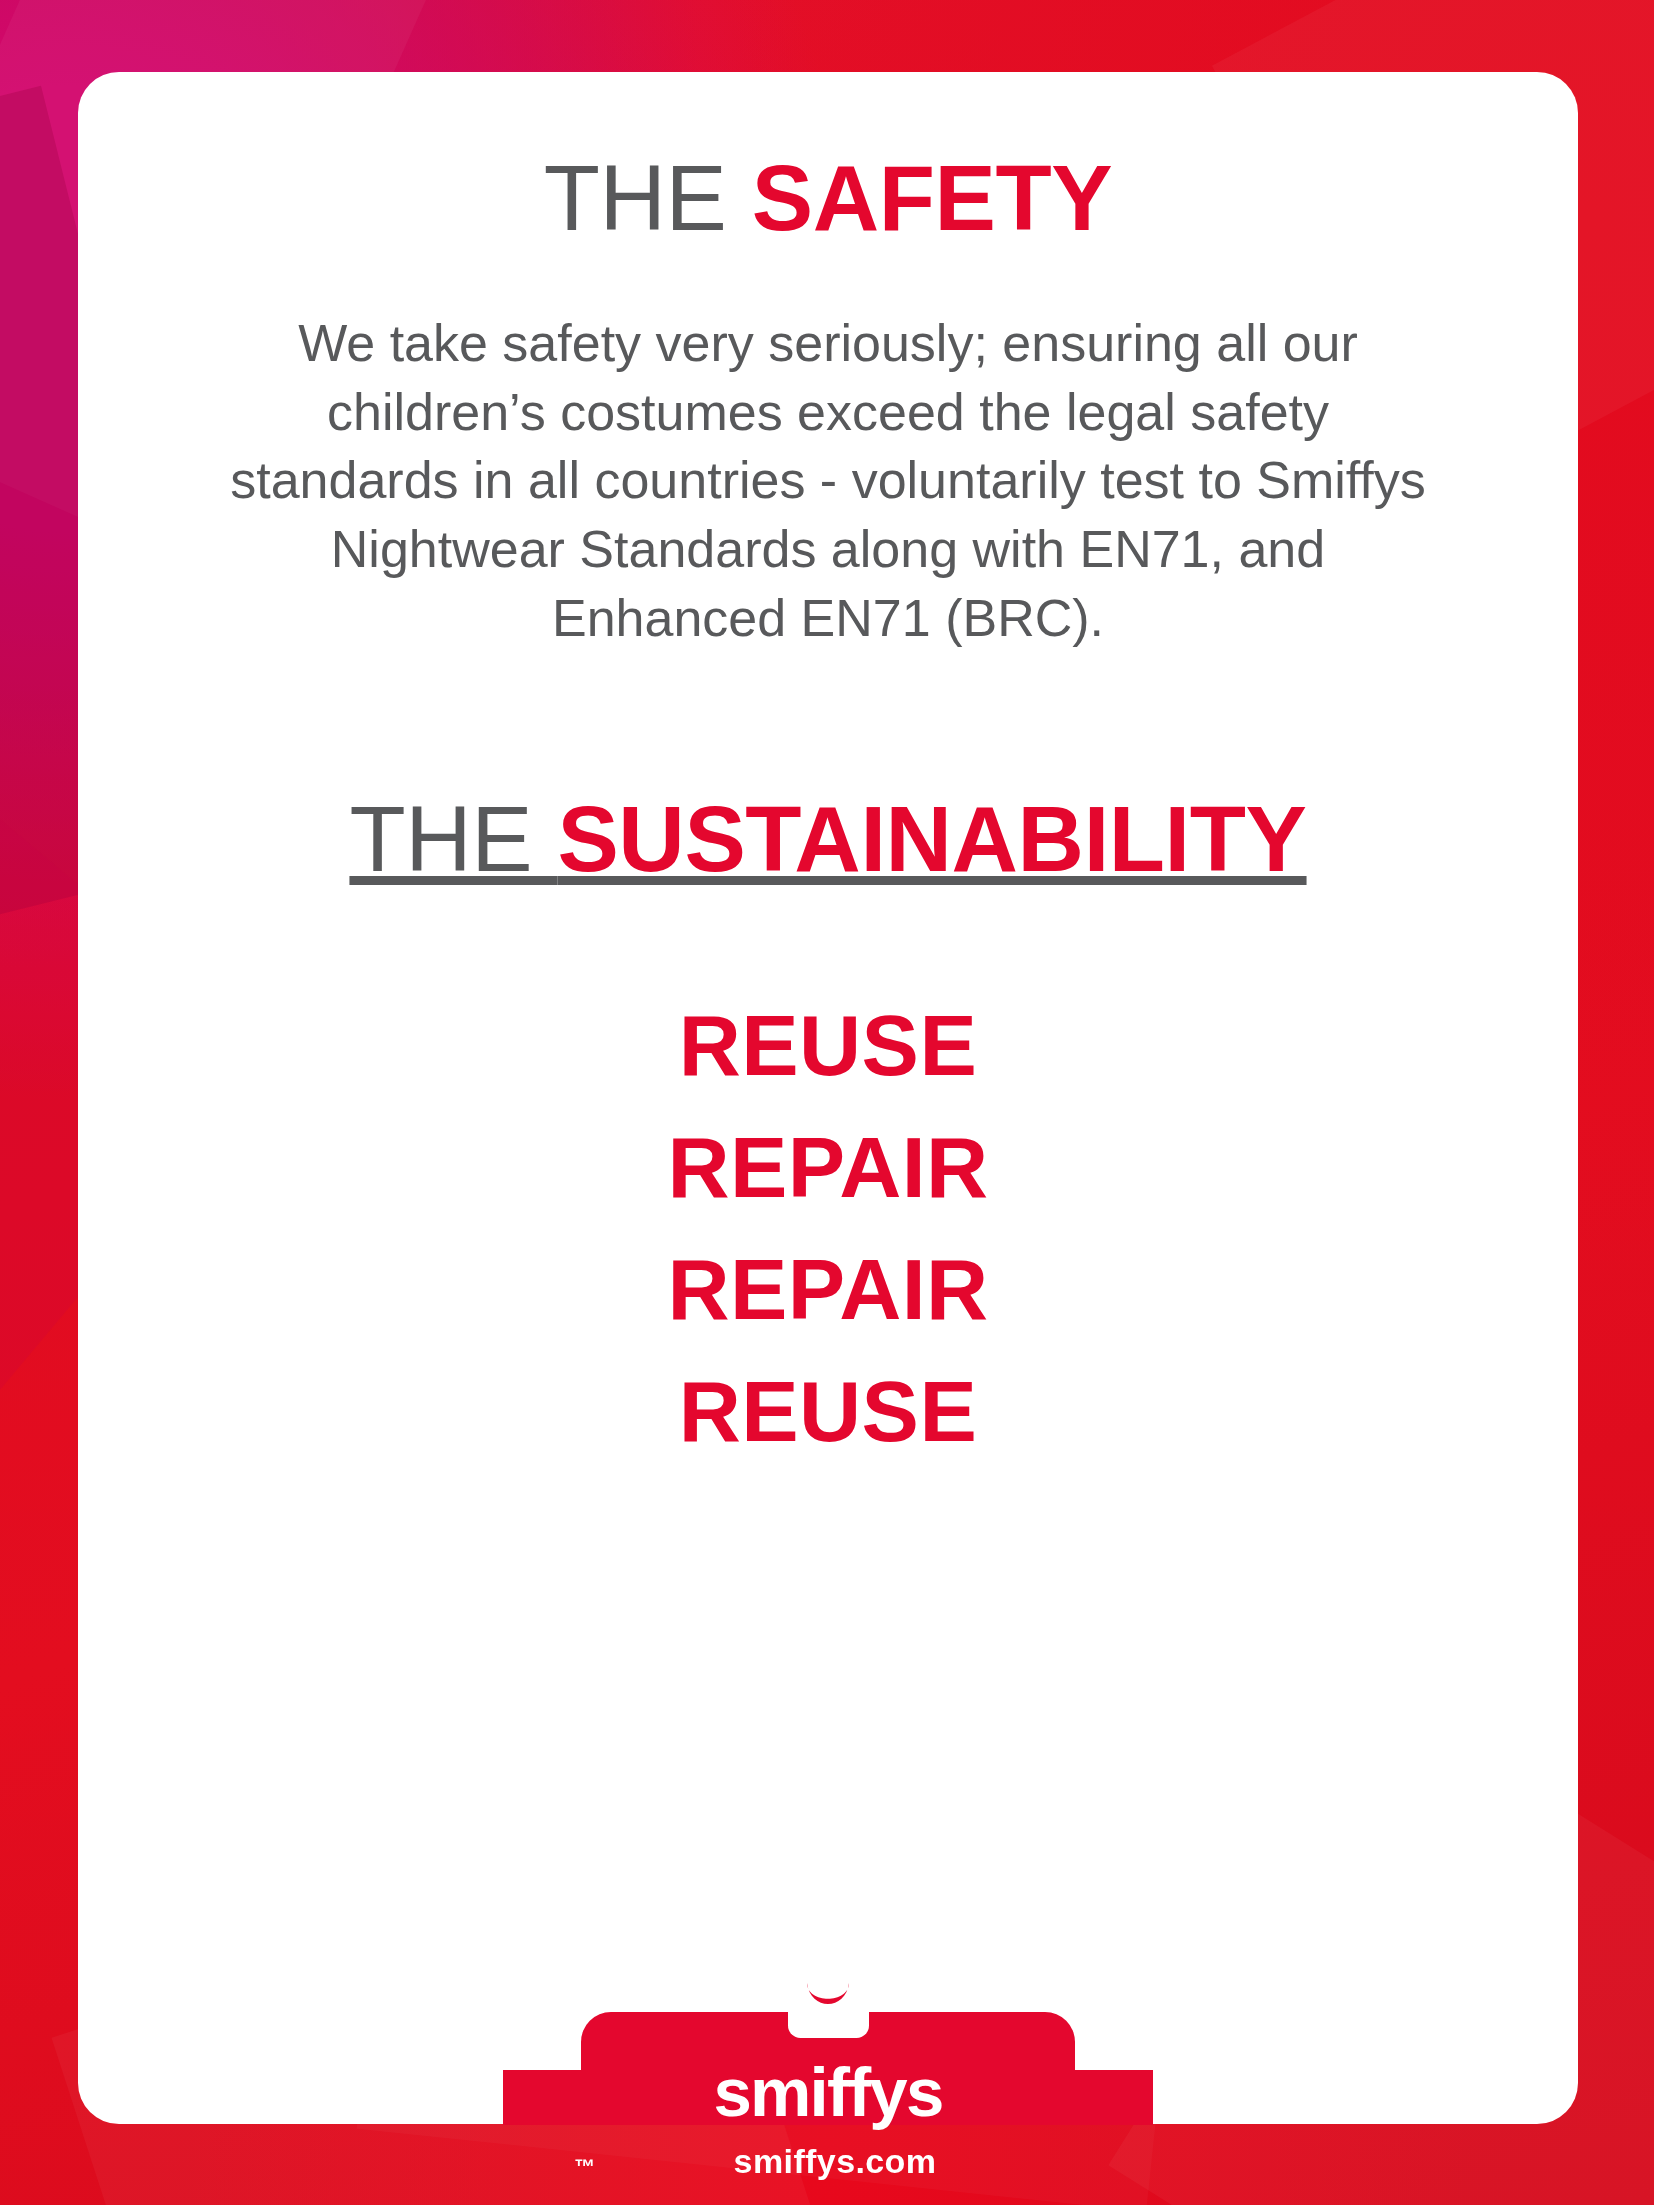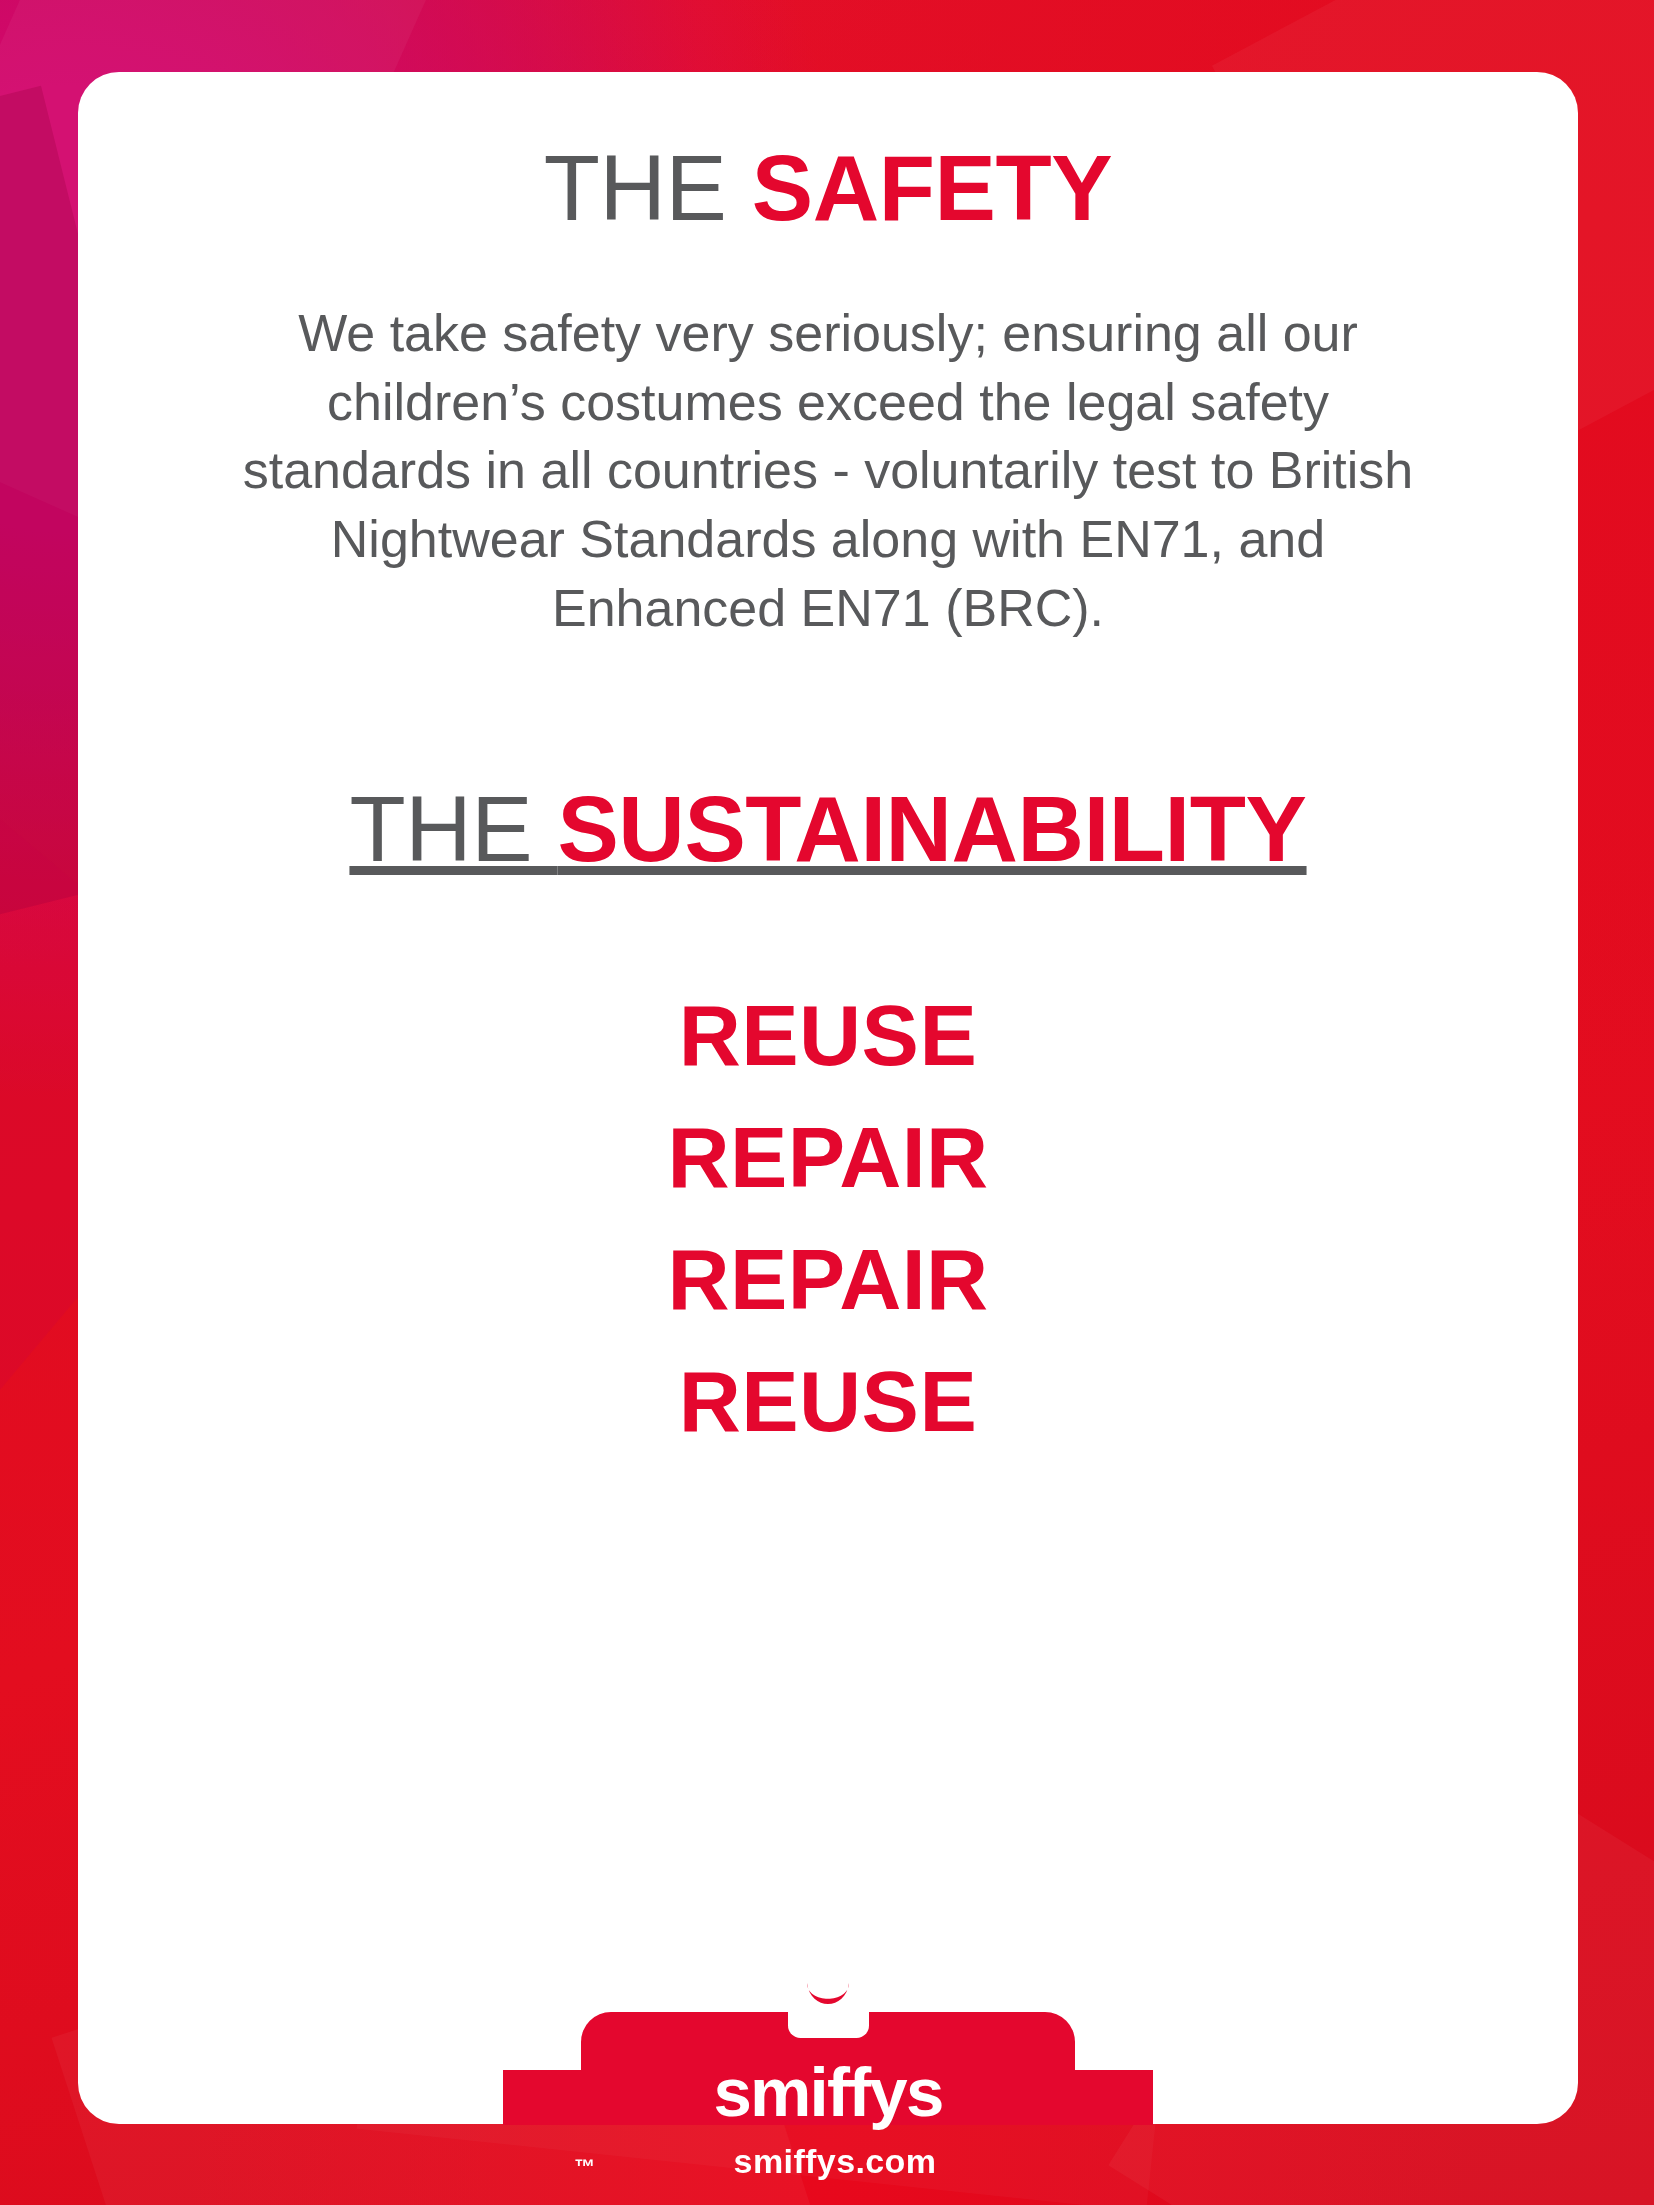--- a/index.html
+++ b/index.html
@@ -42,21 +42,21 @@
 
   .card {
     position: absolute;
     left: 78px;
     top: 72px;
     width: 1500px;
     height: 2052px;
     background: #ffffff;
     border-radius: 41px;
     box-sizing: border-box;
-    padding: 4px 106px;
+    padding: 14px 106px;
   }
 
   .heading {
     text-align: center;
     font-size: 92px;
     line-height: 1.06;
     letter-spacing: -0.4px;
     color: #58595b;
     font-weight: 300;
     white-space: nowrap;
@@ -184,21 +184,21 @@
   <div class="facet f3"></div>
   <div class="facet f4"></div>
   <div class="facet f5"></div>
   <div class="facet f6"></div>
   <div class="facet f7"></div>
 
   <div class="card">
 
     <h1 class="heading h-safety"><span>THE </span><span class="bold">SAFETY</span></h1>
 
-    <p class="body-text p-safety">We take safety very seriously; ensuring all our children’s costumes exceed the legal safety standards in all countries - voluntarily test to British Nightwear Standards along with EN71, and Enhanced EN71 (BRC).</p>
+    <p class="body-text p-safety">We take safety very seriously; ensuring all our children’s costumes exceed the legal safety standards in all countries - voluntarily test to Smiffys Nightwear Standards along with EN71, and Enhanced EN71 (BRC).</p>
 
     <div class="spacer-1"></div>
 
     <h1 class="heading h-sustain"><span>THE </span><span class="bold">SUSTAINABILITY</span></h1>
 
 
     <div class="slogan">
       <div>REUSE</div>
       <div>REPAIR</div>
       <div>REPAIR</div>

